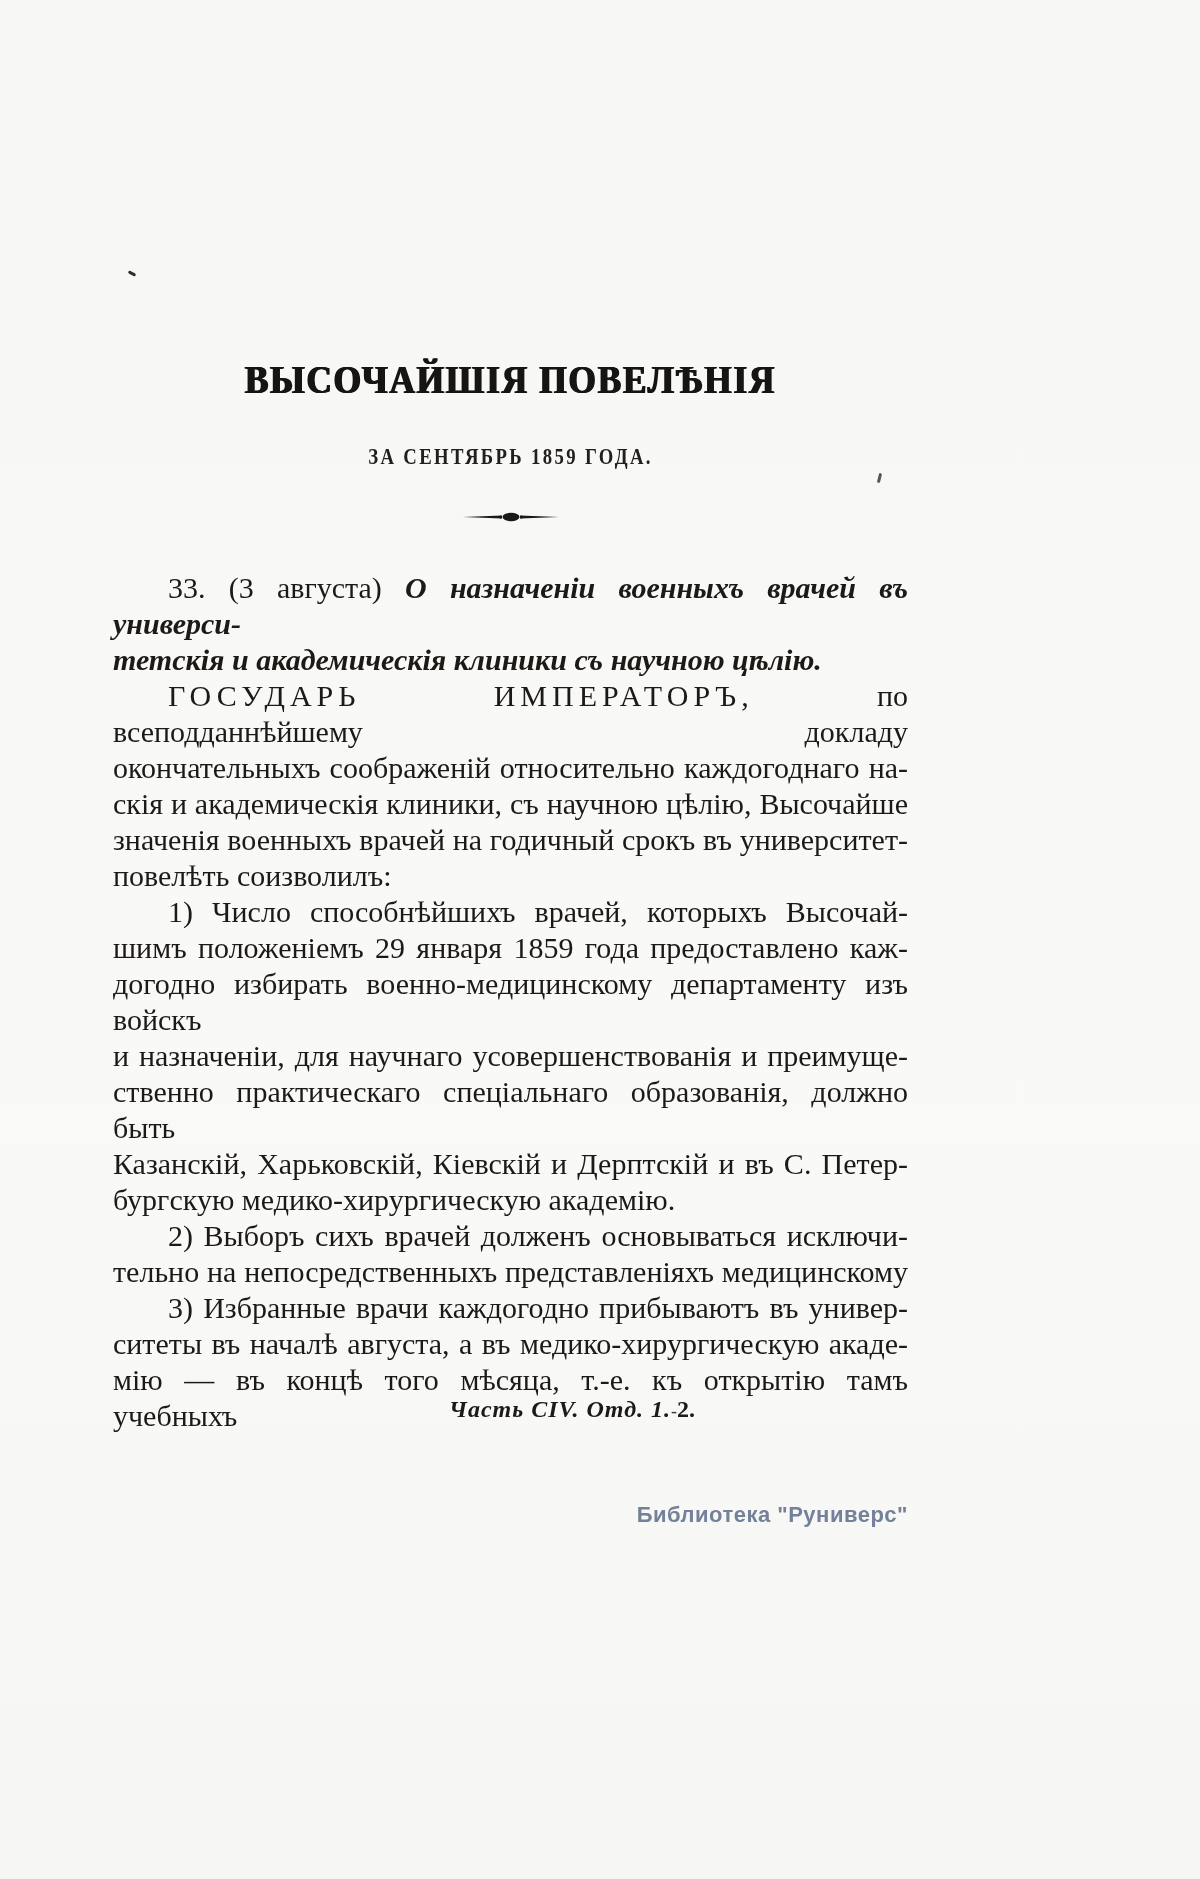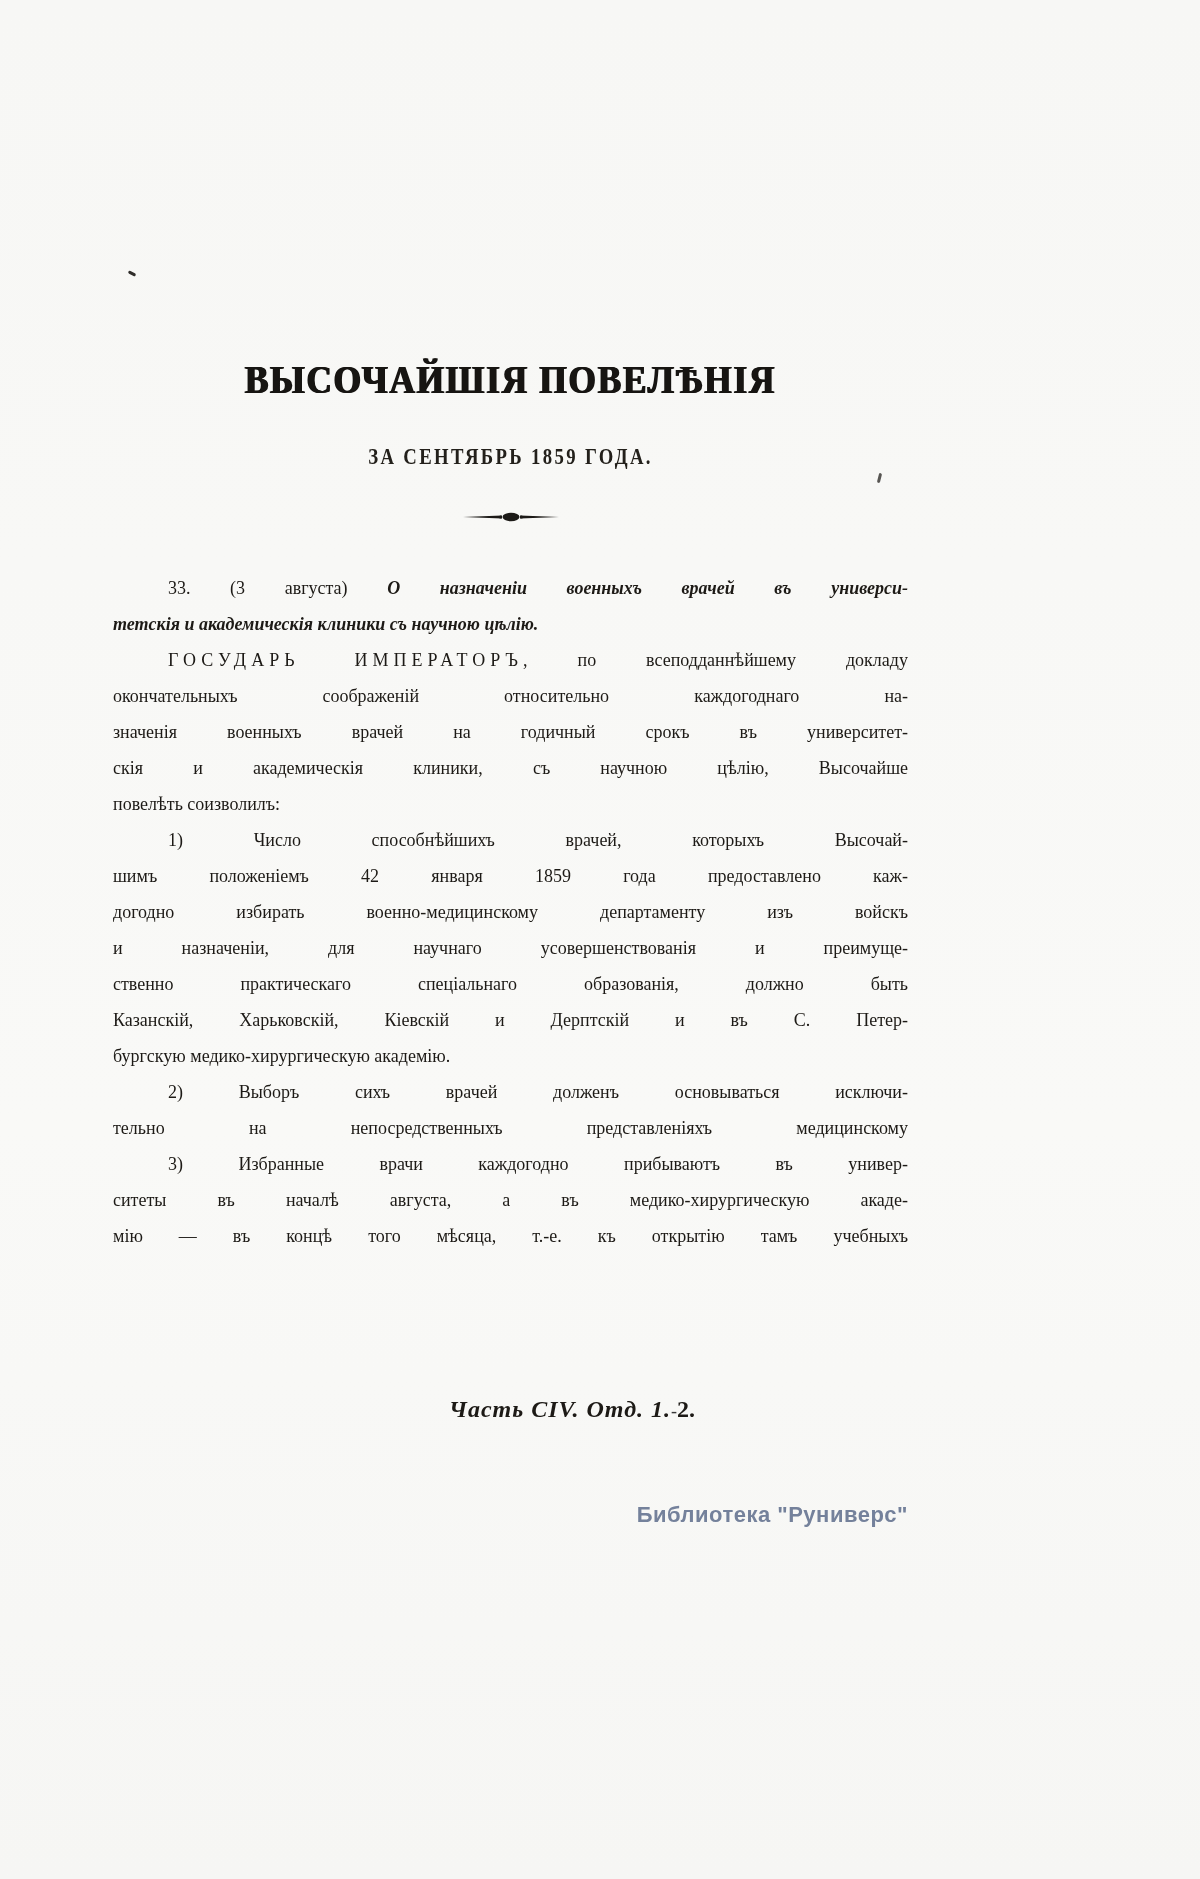--- a/index.html
+++ b/index.html
@@ -25,21 +25,21 @@
     position: absolute; top: 443px; left: 113px; width: 795px;
     text-align: center; font-size: 24px; font-weight: bold;
     letter-spacing: 3px; white-space: nowrap;
     transform: scaleX(0.78); transform-origin: center center;
     color: #23201b;
   }
   .divider { position: absolute; top: 510px; left: 113px; width: 795px; text-align: center; }
 
   .body-text {
     position: absolute; top: 570px; left: 113px; width: 795px;
-    font-size: 18px; line-height: 36px; color: #1d1a16;
+    font-size: 30px; line-height: 36px; color: #1d1a16;
   }
   .line { text-align: justify; text-align-last: justify; -moz-text-align-last: justify; }
   .line-last { text-align-last: left; -moz-text-align-last: left; }
   .line-indent { text-indent: 55px; }
   .seg-n { }
   .seg-i { font-style: italic; font-weight: bold; }
   .seg-sp { letter-spacing: 5px; }
 
   .footer {
     position: absolute; top: 1396px; left: 140px; width: 800px;
@@ -85,27 +85,27 @@
   </div>
 
   <div class="body-text">
       <div class="para">
         <div class="line line-indent"><span class="seg-n">33. (3 августа) </span><span class="seg-i">О назначеніи военныхъ врачей въ универси-</span></div>
         <div class="line line-last"><span class="seg-i">тетскія и академическія клиники съ научною цѣлію.</span></div>
       </div>
       <div class="para">
         <div class="line line-indent"><span class="seg-sp">ГОСУДАРЬ ИМПЕРАТОРЪ</span><span class="seg-n">, по всеподданнѣйшему докладу</span></div>
         <div class="line"><span class="seg-n">окончательныхъ соображеній относительно каждогоднаго на-</span></div>
+        <div class="line"><span class="seg-n">скія и академическія клиники, съ научною цѣлію, Высочайше</span></div>
         <div class="line"><span class="seg-n">значенія военныхъ врачей на годичный срокъ въ университет-</span></div>
-        <div class="line"><span class="seg-n">скія и академическія клиники, съ научною цѣлію, Высочайше</span></div>
         <div class="line line-last"><span class="seg-n">повелѣть соизволилъ:</span></div>
       </div>
       <div class="para">
         <div class="line line-indent"><span class="seg-n">1) Число способнѣйшихъ врачей, которыхъ Высочай-</span></div>
-        <div class="line"><span class="seg-n">шимъ положеніемъ 42 января 1859 года предоставлено каж-</span></div>
+        <div class="line"><span class="seg-n">шимъ положеніемъ 29 января 1859 года предоставлено каж-</span></div>
         <div class="line"><span class="seg-n">догодно избирать военно-медицинскому департаменту изъ войскъ</span></div>
         <div class="line"><span class="seg-n">и назначеніи, для научнаго усовершенствованія и преимуще-</span></div>
         <div class="line"><span class="seg-n">ственно практическаго спеціальнаго образованія, должно быть</span></div>
         <div class="line"><span class="seg-n">Казанскій, Харьковскій, Кіевскій и Дерптскій и въ С. Петер-</span></div>
         <div class="line line-last"><span class="seg-n">бургскую медико-хирургическую академію.</span></div>
       </div>
       <div class="para">
         <div class="line line-indent"><span class="seg-n">2) Выборъ сихъ врачей долженъ основываться исключи-</span></div>
         <div class="line"><span class="seg-n">тельно на непосредственныхъ представленіяхъ медицинскому</span></div>
       </div>

